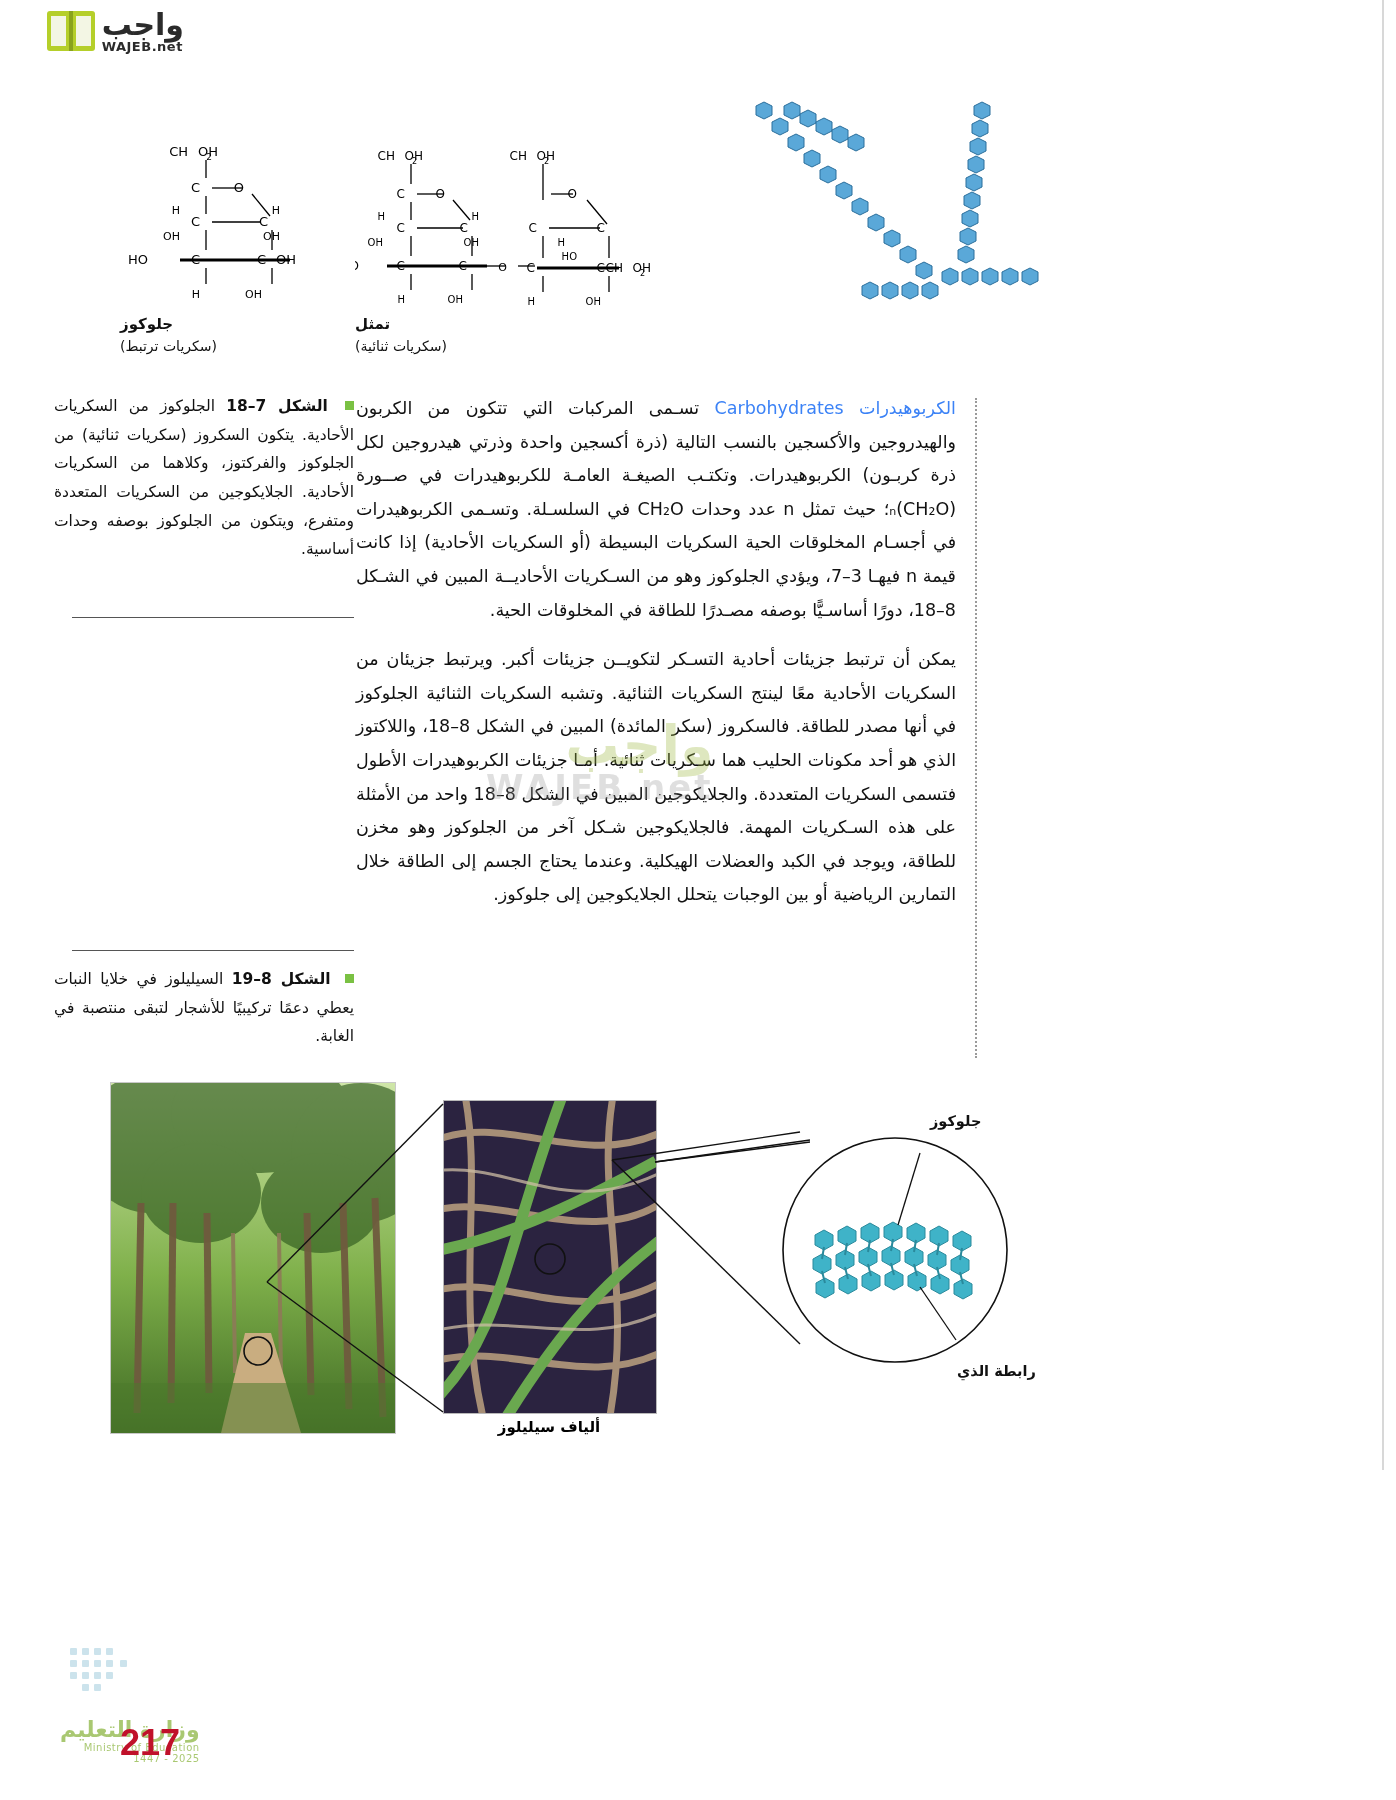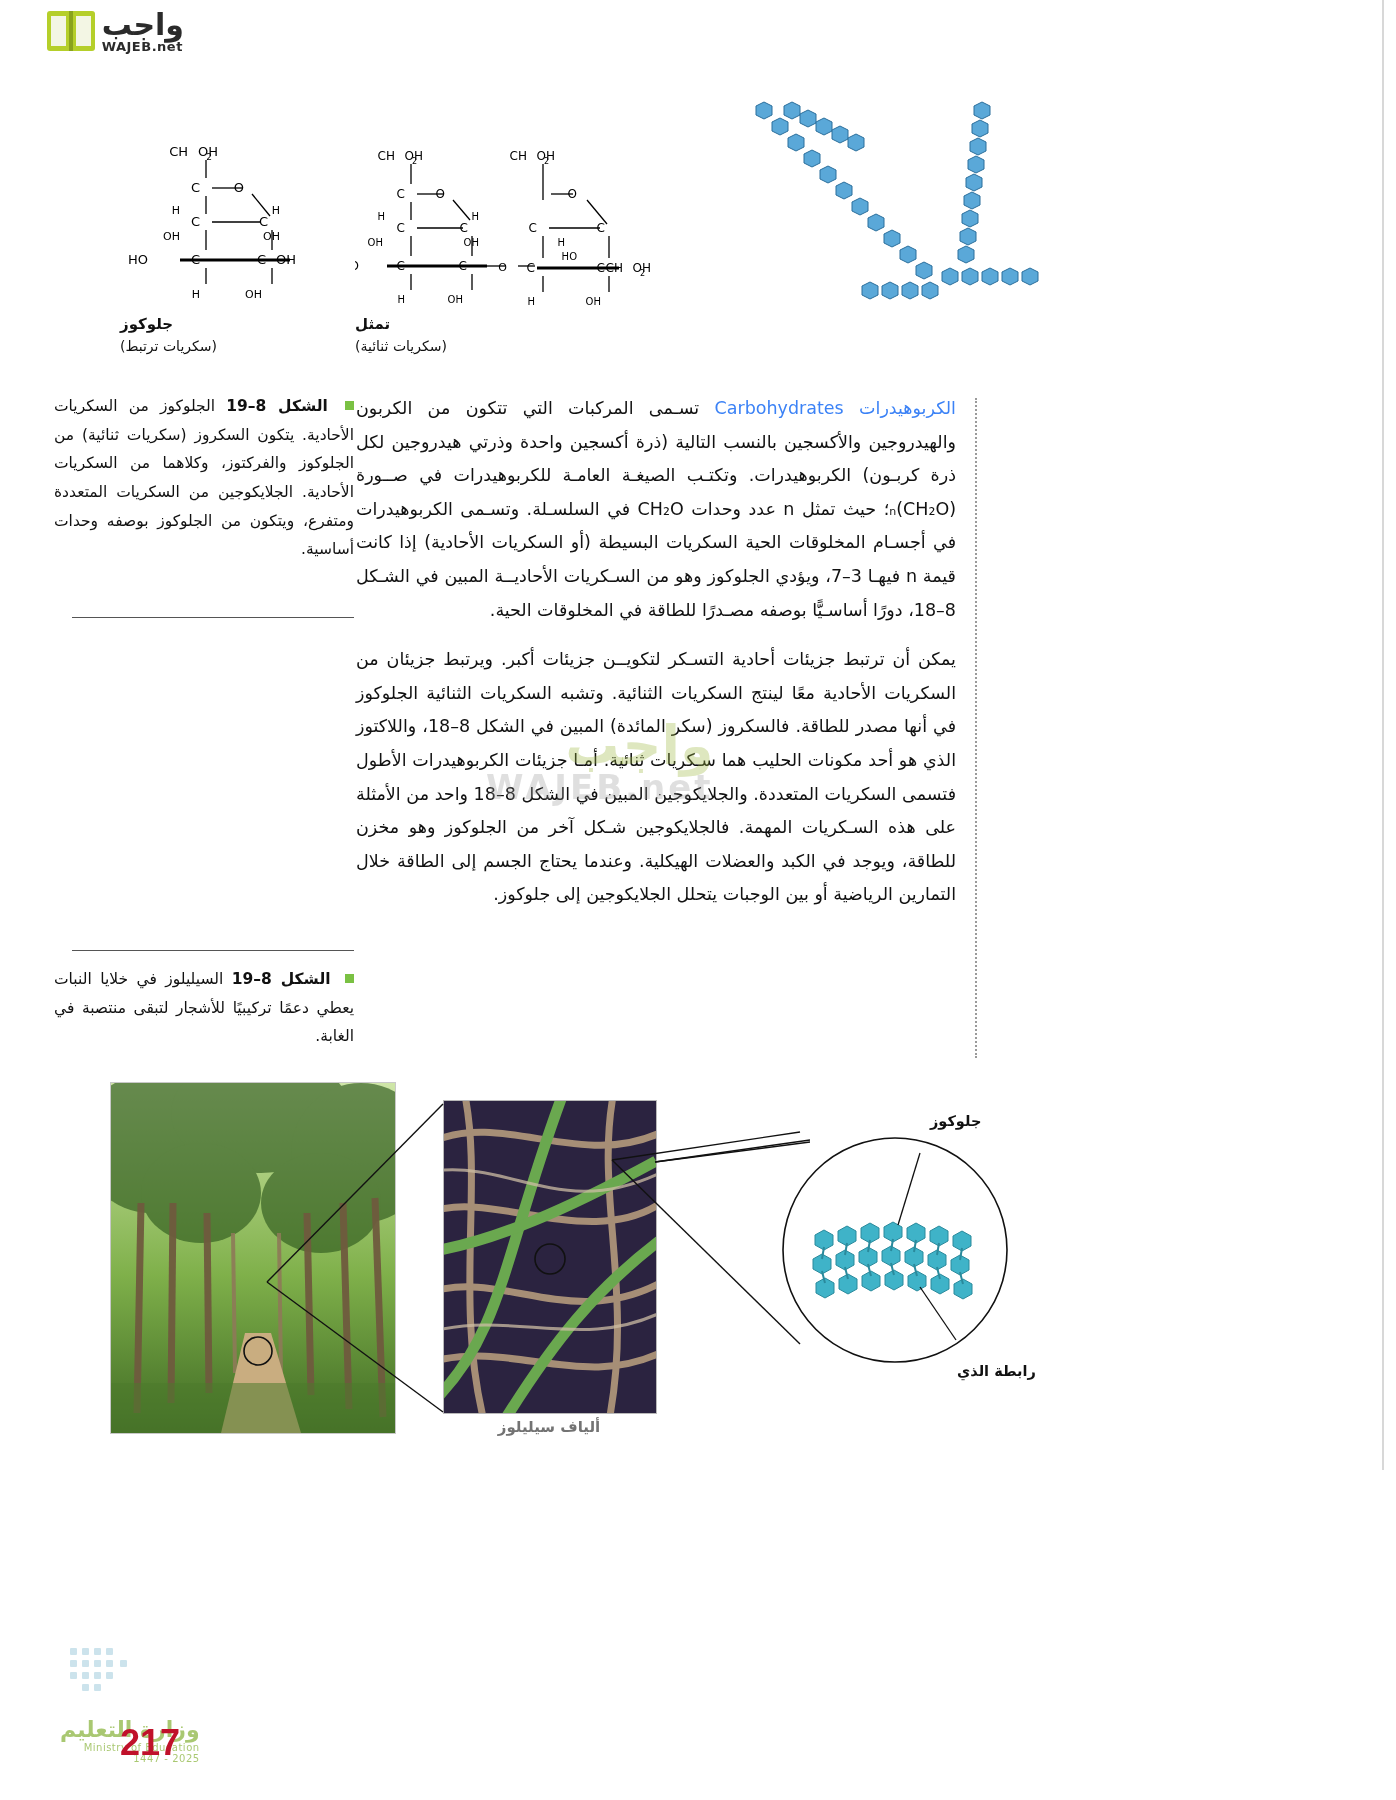--- a/index.html
+++ b/index.html
@@ -165,21 +165,21 @@
   }
   .sem-caption {
     position: absolute;
     left: 443px;
     top: 1418px;
     width: 212px;
     text-align: center;
     font-size: 15px;
     font-weight: bold;
     direction: rtl;
-    color: #737373;
+    color: #000000;
   }
   .circle-diagram {
     position: absolute;
     left: 780px;
     top: 1135px;
     width: 230px;
     height: 230px;
   }
   .lbl {
     position: absolute;
@@ -439,21 +439,21 @@
     <p>
       <span class="term-red">الكربوهيدرات</span>
       <span class="term-red en">Carbohydrates</span>
       <span>تسـمى المركبات التي تتكون من الكربون والهيدروجين والأكسجين بالنسب التالية (ذرة أكسجين واحدة وذرتي هيدروجين لكل ذرة كربـون) الكربوهيدرات. وتكتـب الصيغـة العامـة للكربوهيدرات في صــورة (CH₂O)ₙ؛ حيث تمثل n عدد وحدات CH₂O في السلسـلة. وتسـمى الكربوهيدرات في أجسـام المخلوقات الحية السكريات البسيطة (أو السكريات الأحادية) إذا كانت قيمة n فيهـا 3–7، ويؤدي الجلوكوز وهو من السـكريات الأحاديــة المبين في الشـكل 8‏–18، دورًا أساسـيًّا بوصفه مصـدرًا للطاقة في المخلوقات الحية.</span>
     </p>
     <p>يمكن أن ترتبط جزيئات أحادية التسـكر لتكويــن جزيئات أكبر. ويرتبط جزيئان من السكريات الأحادية معًا لينتج السكريات الثنائية. وتشبه السكريات الثنائية الجلوكوز في أنها مصدر للطاقة. فالسكروز (سكر المائدة) المبين في الشكل 8‏–18، واللاكتوز الذي هو أحد مكونات الحليب هما سـكريات ثنائية. أمـا جزيئات الكربوهيدرات الأطول فتسمى السكريات المتعددة. والجلايكوجين المبين في الشكل 8‏–18 واحد من الأمثلة على هذه السـكريات المهمة. فالجلايكوجين شـكل آخر من الجلوكوز وهو مخزن للطاقة، ويوجد في الكبد والعضلات الهيكلية. وعندما يحتاج الجسم إلى الطاقة خلال التمارين الرياضية أو بين الوجبات يتحلل الجلايكوجين إلى جلوكوز.</p>
   </div>
 
   <div class="side-col first">
     <span class="bullet-sq"></span>
-    <span class="cap-label">الشكل 8‏–19</span>
+    <span class="cap-label">الشكل 7‏–18</span>
     <span>الجلوكوز من السكريات الأحادية. يتكون السكروز (سكريات ثنائية) من الجلوكوز والفركتوز، وكلاهما من السكريات الأحادية. الجلايكوجين من السكريات المتعددة ومتفرع، ويتكون من الجلوكوز بوصفه وحدات أساسية.</span>
   </div>
   <div class="side-rule" style="top:617px"></div>
 
   <div class="side-col second">
     <span class="bullet-sq"></span>
     <span class="cap-label">الشكل 8‏–19</span>
     <span>السيليلوز في خلايا النبات يعطي دعمًا تركيبيًا للأشجار لتبقى منتصبة في الغابة.</span>
   </div>
   <div class="side-rule" style="top:950px"></div>

